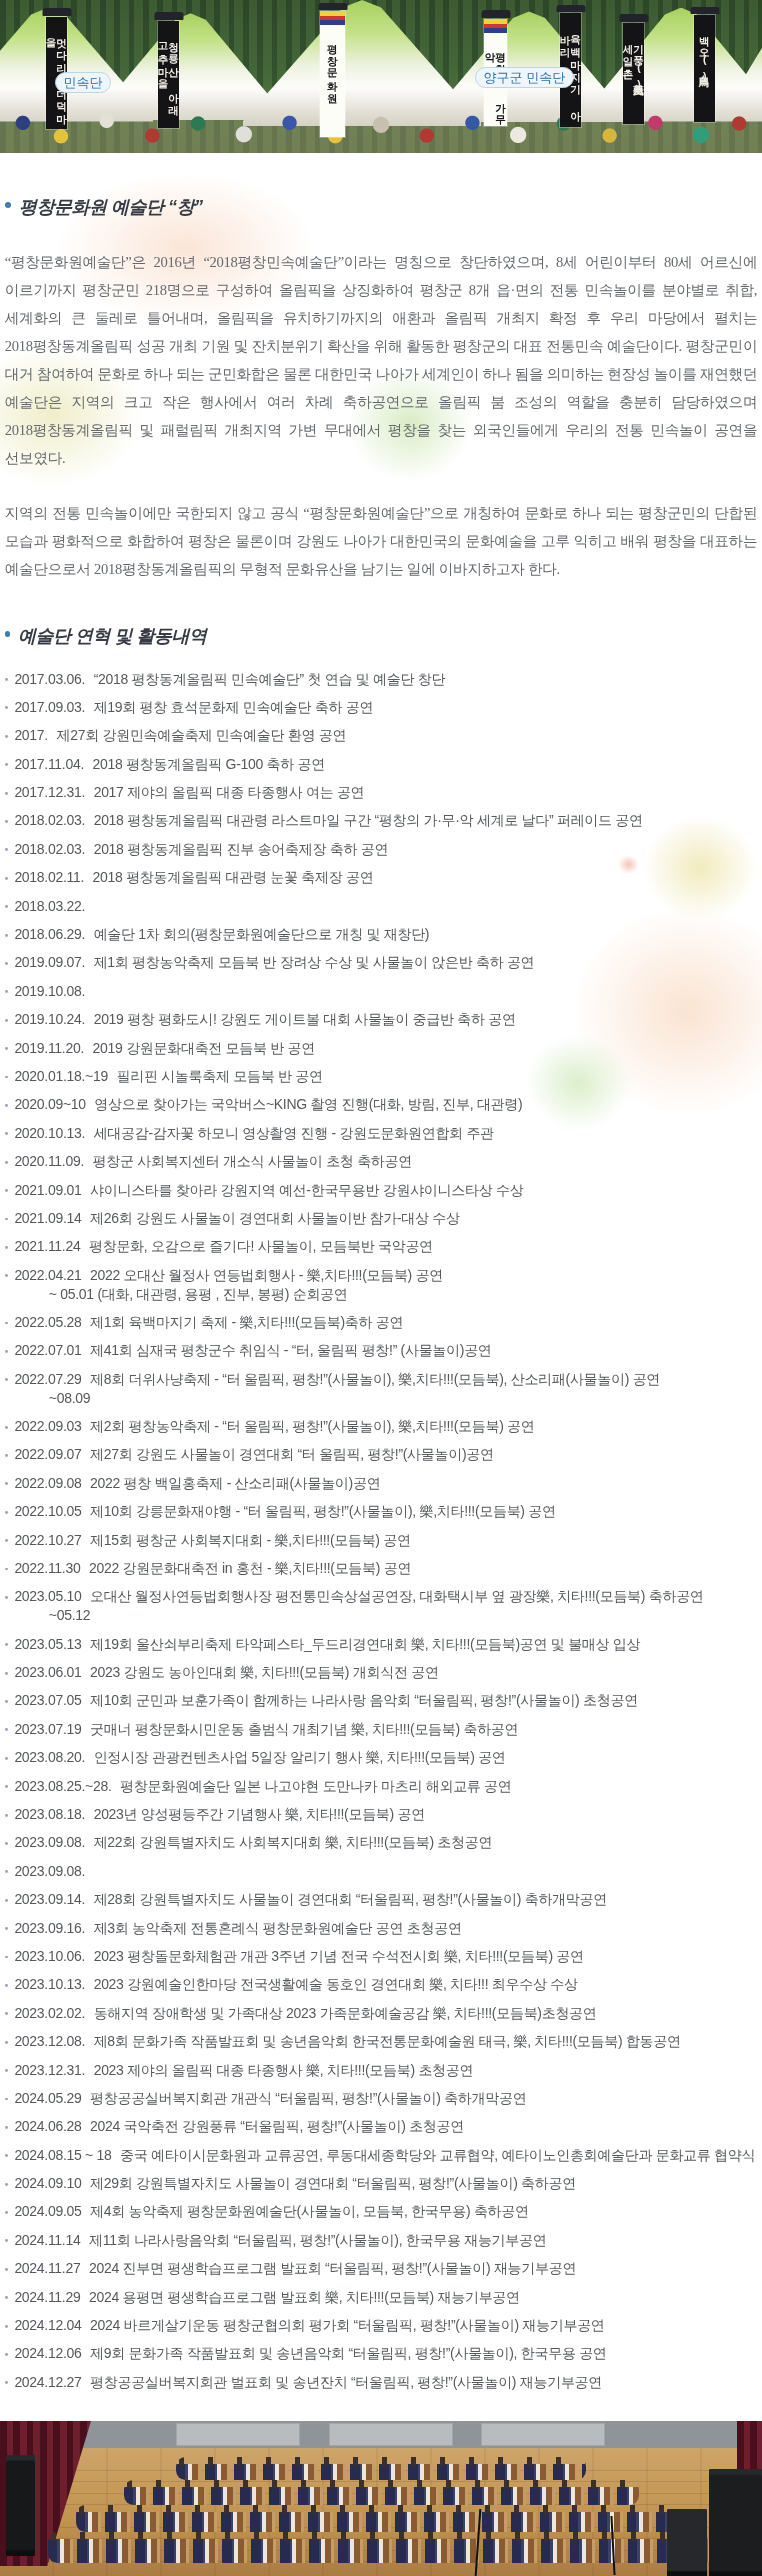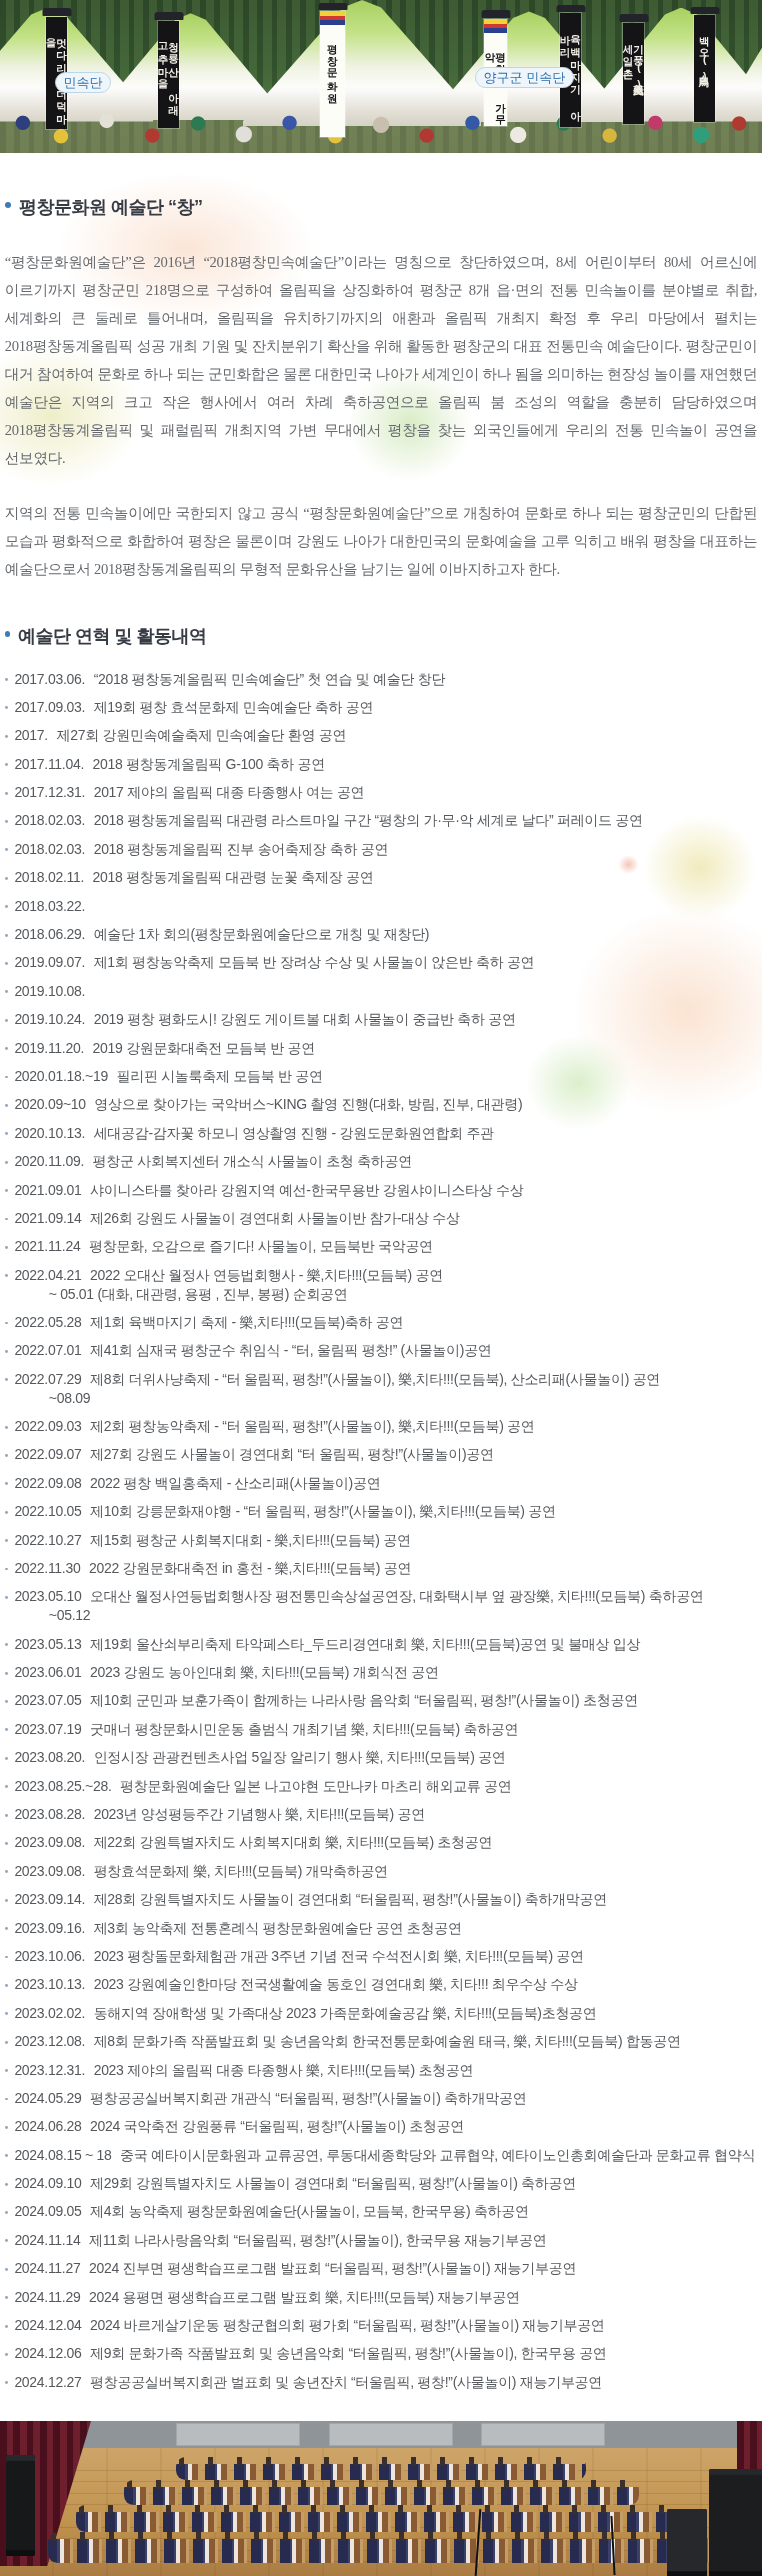--- a/index.html
+++ b/index.html
@@ -68,21 +68,21 @@
   .blob{position:absolute;border-radius:50%;pointer-events:none;z-index:0;}
   .blob.p1{left:57px;top:19px;width:257px;height:152px;background:radial-gradient(closest-side,rgba(246,204,175,.50),rgba(246,204,175,0));}
   .blob.y1{left:-38px;top:191px;width:181px;height:143px;background:radial-gradient(closest-side,rgba(226,224,158,.55),rgba(226,224,158,0));}
   .blob.g1{left:348px;top:214px;width:124px;height:114px;background:radial-gradient(closest-side,rgba(186,220,150,.55),rgba(186,220,150,0));}
   .blob.y2{left:643px;top:662px;width:114px;height:105px;background:radial-gradient(closest-side,rgba(230,218,135,.55),rgba(230,218,135,0));}
   .blob.pk{left:618px;top:702px;width:21px;height:19px;background:radial-gradient(closest-side,rgba(240,165,145,.65),rgba(240,165,145,0));}
   .blob.p2{left:572px;top:753px;width:229px;height:210px;background:radial-gradient(closest-side,rgba(246,200,165,.50),rgba(246,200,165,0));}
   .blob.g2{left:526px;top:882px;width:105px;height:95px;background:radial-gradient(closest-side,rgba(190,225,160,.55),rgba(190,225,160,0));}
 
   .sec-title{position:relative;z-index:1;display:flex;align-items:flex-start;gap:7.6px;
-             margin:44px 0 0 0;font-size:18px;font-weight:700;color:#363b44;letter-spacing:-0.5px;line-height:21px;}
+             margin:44px 0 0 0;font-size:18px;font-weight:700;color:#363b44;letter-spacing:-0.5px;line-height:21px;font-style:italic;}
   .sec-title.h2{margin-top:43px;}
   .bullet{flex:none;width:6.7px;height:6.7px;border-radius:50%;background:#3e7cb5;margin-top:4.8px;}
   .sec-title.h2 .bullet{width:5.7px;height:5.7px;margin-top:5.7px;}
 
   .para{position:relative;z-index:1;margin:29.5px 0 0 0;font-size:14.6px;line-height:28px;color:#65696e;
         text-align:justify;letter-spacing:-0.3px;word-break:keep-all;font-family:Liberation Serif, serif;}
   .para.second{margin-top:27px;}
 
   .history{position:relative;z-index:1;margin-top:24px;}
   .item{margin-bottom:11.4px;font-size:14px;line-height:17px;color:#55585c;letter-spacing:-0.3px;}
@@ -487,38 +487,37 @@
         <div class="row">
           <span class="idot"></span>
           <span class="date">2023.08.25.~28.</span>
           <span class="txt">평창문화원예술단 일본 나고야현 도만나카 마츠리 해외교류 공연</span>
         </div>
 
       </div>
         <div class="item">
         <div class="row">
           <span class="idot"></span>
-          <span class="date">2023.08.28.</span>
+          <span class="date">2023.08.18.</span>
           <span class="txt">2023년 양성평등주간 기념행사 樂, 치타!!!(모듬북) 공연</span>
         </div>
 
       </div>
         <div class="item">
         <div class="row">
           <span class="idot"></span>
           <span class="date">2023.09.08.</span>
           <span class="txt">제22회 강원특별자치도 사회복지대회 樂, 치타!!!(모듬북) 초청공연</span>
         </div>
 
       </div>
         <div class="item">
         <div class="row">
           <span class="idot"></span>
           <span class="date">2023.09.08.</span>
-          <span class="txt">평창효석문화제 樂, 치타!!!(모듬북) 개막축하공연</span>
         </div>
 
       </div>
         <div class="item">
         <div class="row">
           <span class="idot"></span>
           <span class="date">2023.09.14.</span>
           <span class="txt">제28회 강원특별자치도 사물놀이 경연대회 “터울림픽, 평창!”(사물놀이) 축하개막공연</span>
         </div>
 

